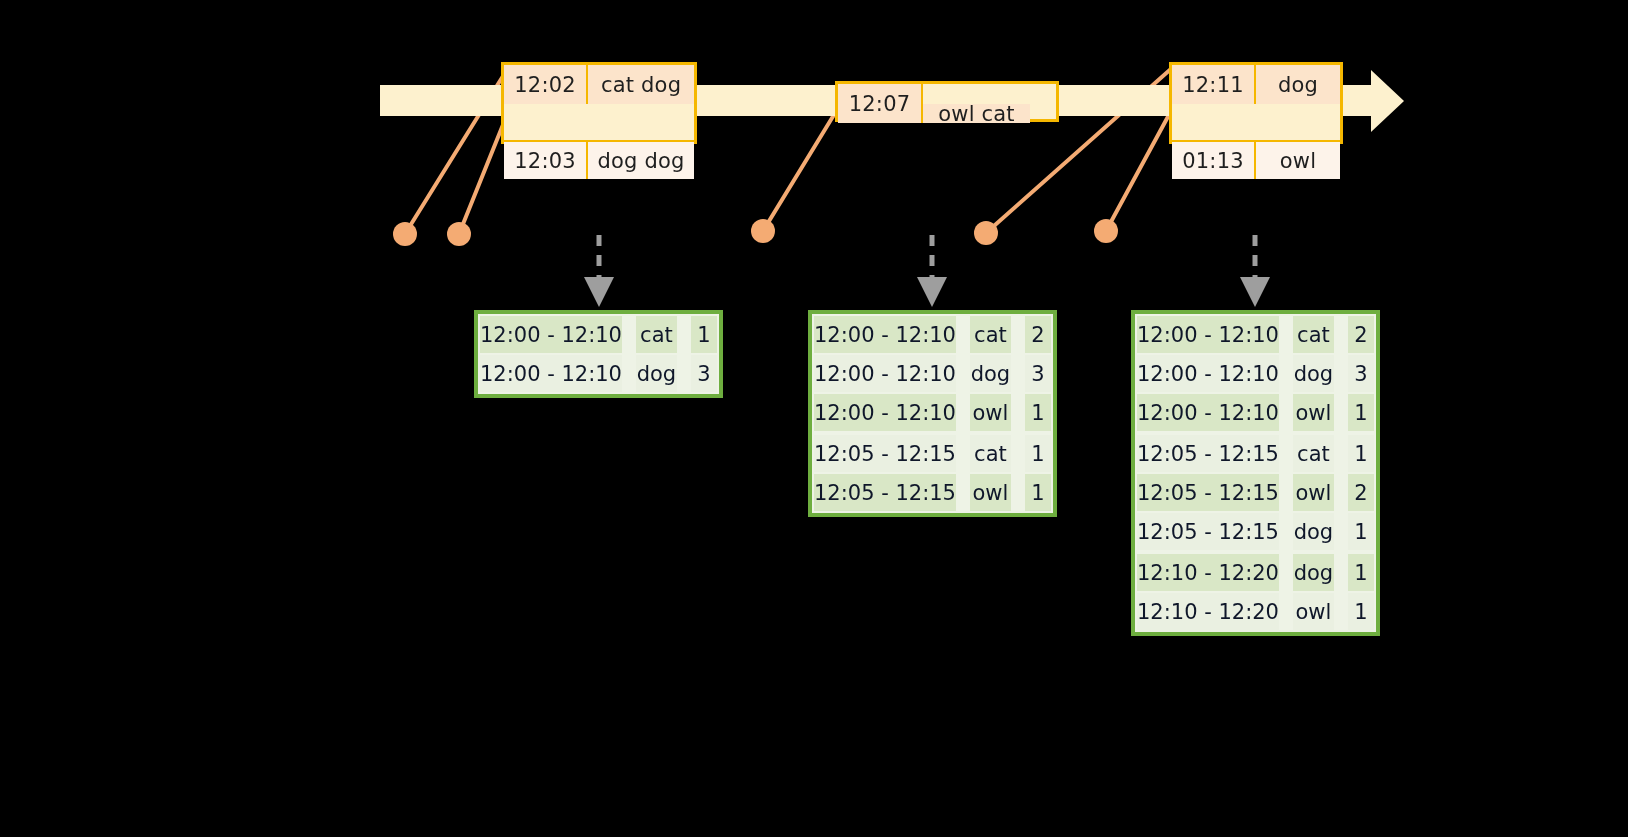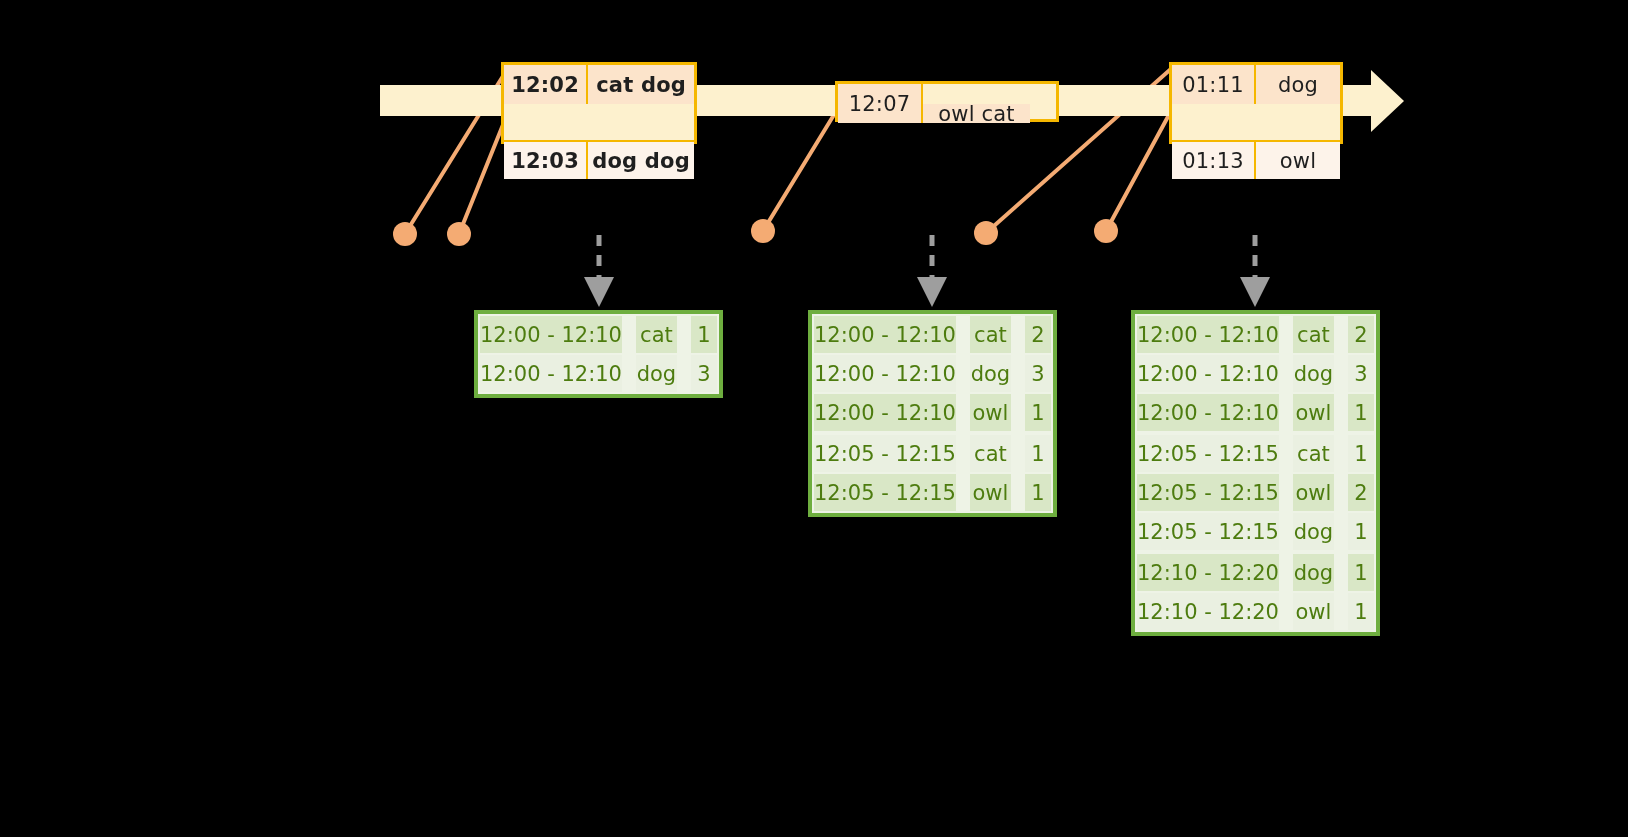--- a/index.html
+++ b/index.html
@@ -73,21 +73,21 @@
     letter-spacing: .2px;
     white-space: nowrap;
   }
   .event-cell.time {
     width: 85px;
     border-right: 2px solid #f5b700;
   }
   .event-row.shade .event-cell { background: #fce4cb; }
   .event-row.light .event-cell { background: #fdf3ea; }
 
-  #event-box-1 { left: 501px; top: 62px; width: 196px; height: 82px; font-weight: bold; }
+  #event-box-1 { left: 501px; top: 62px; width: 196px; height: 82px; }
   #event-box-1 .event-cell.value { width: 107px; text-align: center; }
   #event-box-2 { left: 835px; top: 81px; width: 224px; height: 41px; }
   #event-box-2 .event-cell.value { width: 107px; margin-top: 20px; }
   #event-box-3 { left: 1169px; top: 62px; width: 174px; height: 82px; }
   #event-box-3 .event-cell.value { width: 85px; }
 
   
   .source-dot {
     position: absolute;
     width: 24px;
@@ -108,21 +108,21 @@
     display: flex;
     height: 37px;
     box-sizing: border-box;
   }
   .result-row + .result-row { margin-top: 2px; }
   .result-cell {
     display: flex;
     align-items: center;
     justify-content: center;
     box-sizing: border-box;
-    color: #4d7c0f;
+    color: #0f172a;
     font-size: 21px;
     white-space: nowrap;
   }
   .result-cell + .result-cell { margin-left: 14px; }
   .result-row.shade .result-cell { background: #d9e7c6; }
   .result-row.light .result-cell { background: #eaf0e1; }
   .result-row.group-end { margin-bottom: 4px; }
   .result-cell.window { }
   .result-cell.key { }
   .result-cell.count { }
@@ -183,21 +183,21 @@
 
   <div class="event-box" id="event-box-2">
     <div class="event-row shade">
       <div class="event-cell time">12:07</div>
       <div class="event-cell value">owl cat</div>
     </div>
   </div>
 
   <div class="event-box" id="event-box-3">
     <div class="event-row shade">
-      <div class="event-cell time">01:11</div>
+      <div class="event-cell time">12:11</div>
       <div class="event-cell value">dog</div>
     </div>
     <div class="event-row light">
       <div class="event-cell time">01:13</div>
       <div class="event-cell value">owl</div>
     </div>
   </div>
 
   <div class="source-dot" style="left:393px;top:222px"></div>
   <div class="source-dot" style="left:447px;top:222px"></div>

